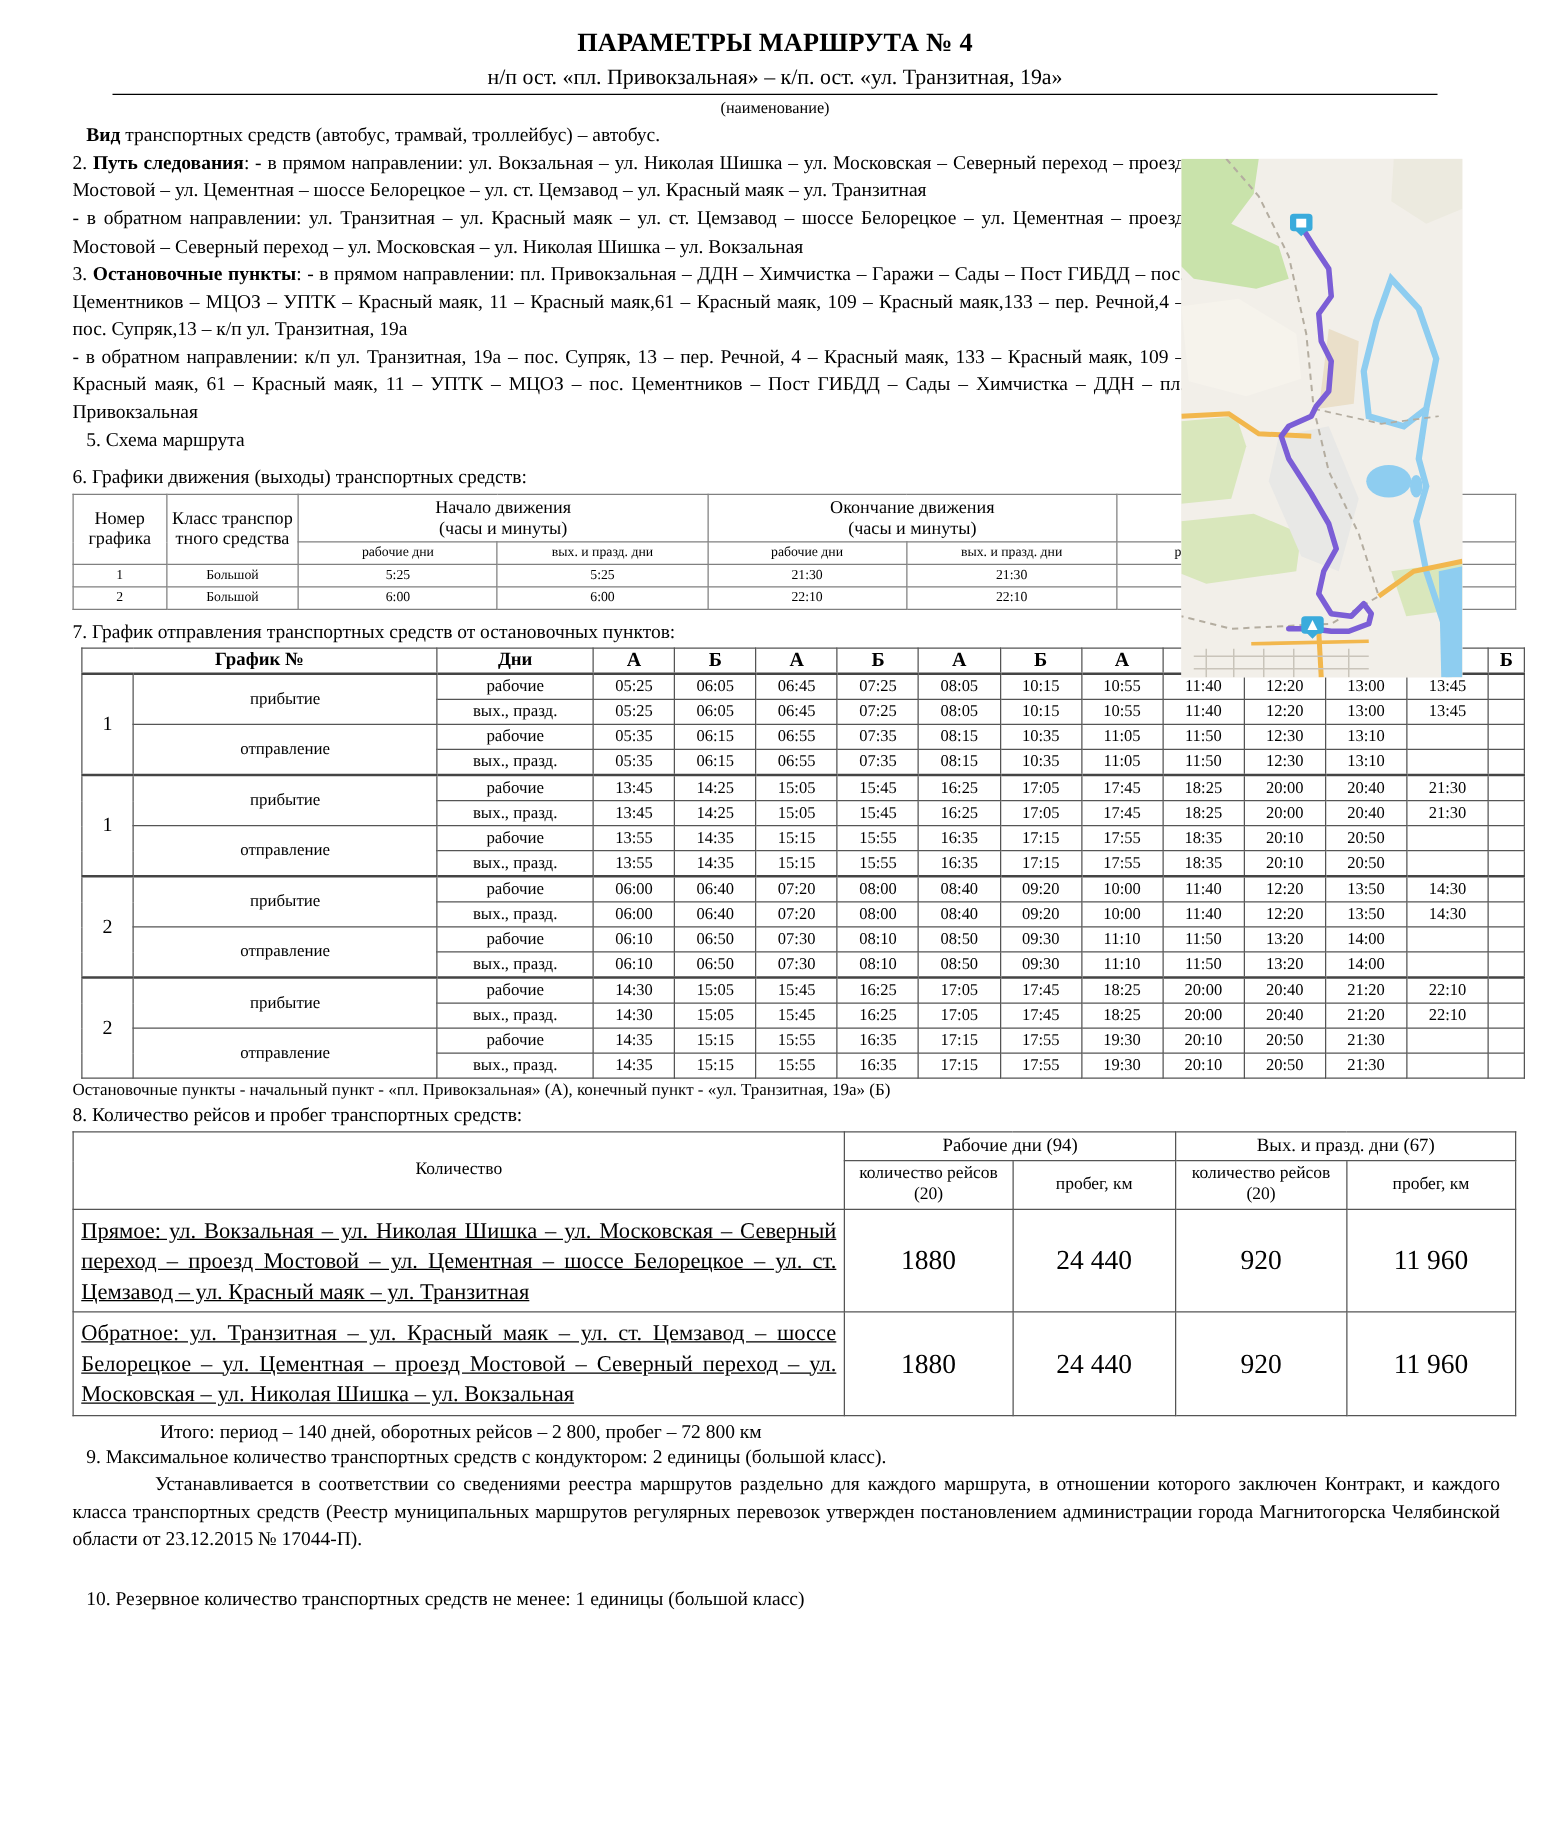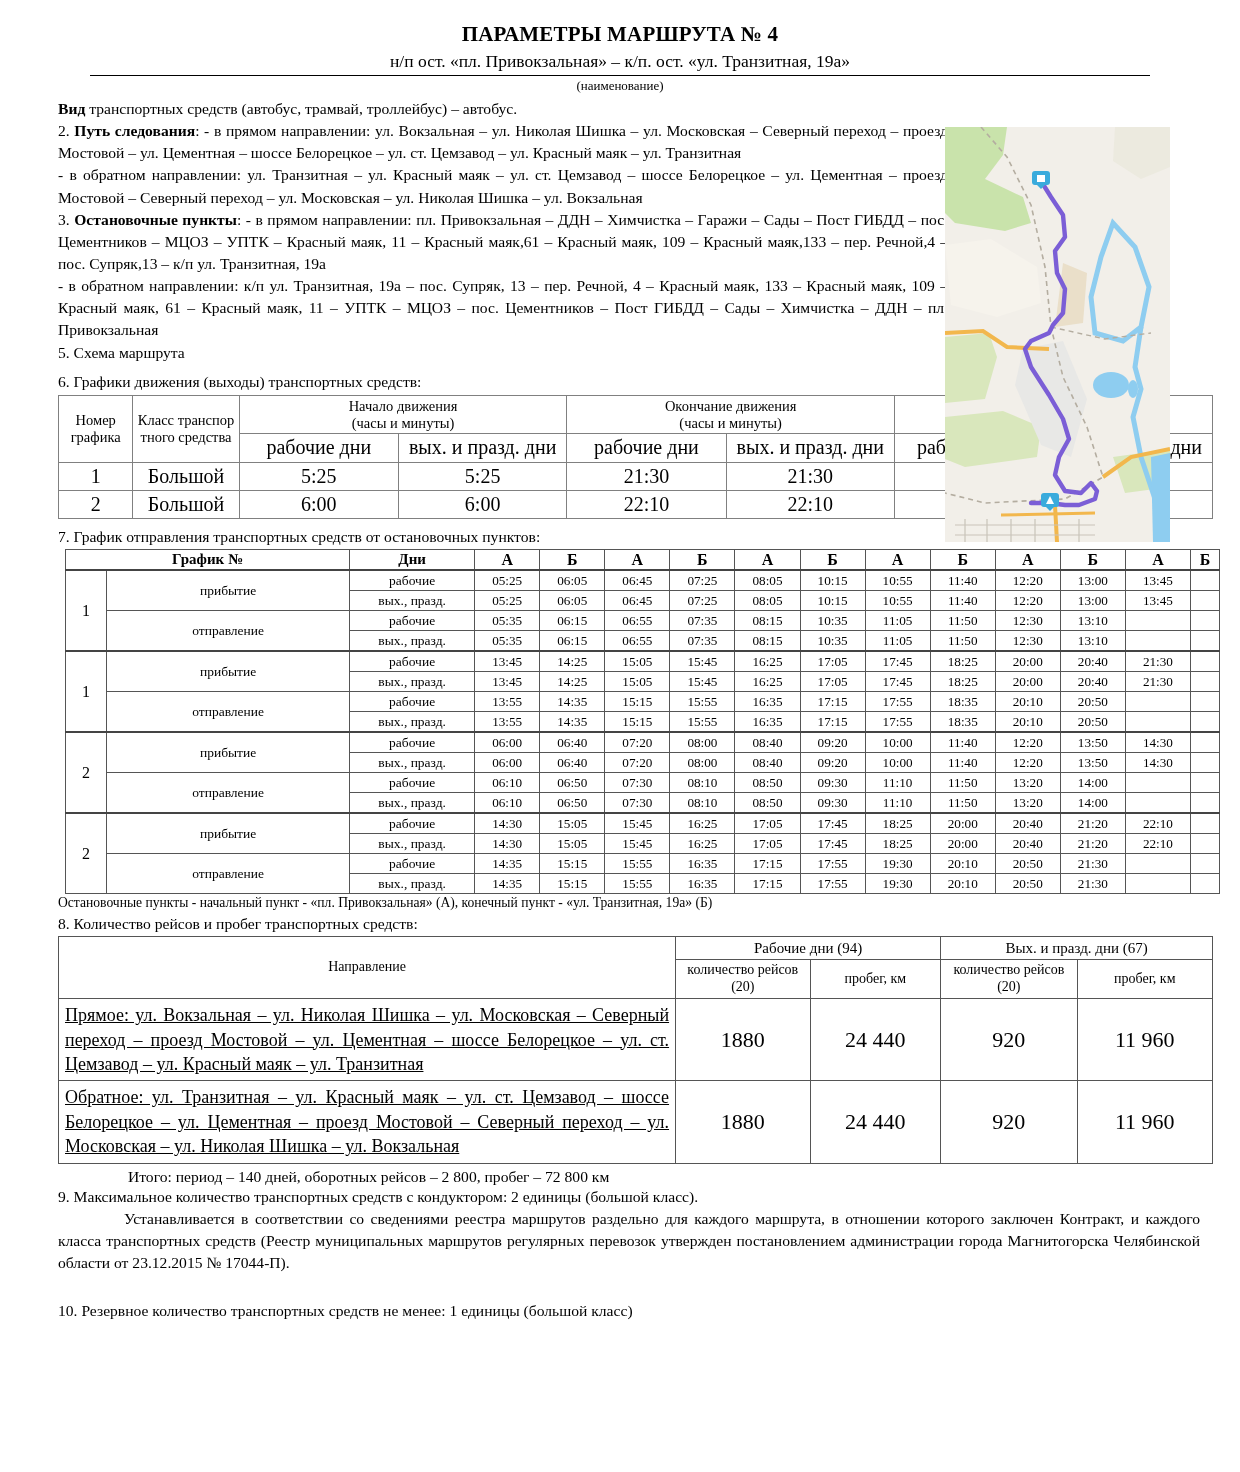--- a/index.html
+++ b/index.html
@@ -32,41 +32,41 @@
 
   
   .body-area{padding:0 22px 0 58px;}
   p.t{
     margin:0 0 0 0;
     line-height:1.42;
     text-align:justify;
     text-justify:inter-word;
     font-size:15.6px;
   }
-  p.t.nj{text-align:left;}
+  p.t.nj{text-align:left;margin-left:11px;}
   b{font-weight:bold;}
 
   .text-col{width:890px;}
 
   
   .map{
     position:absolute;
     left:945px;top:105px;width:225px;height:415px;
     background:#f2efe9;
     overflow:hidden;
     border:0;
   }
 
   
   table{border-collapse:collapse;font-size:14px;}
   .tbl1{margin:4px 0 0 58px;width:1155px;}
   .tbl1 td,.tbl1 th{
     border:1px solid #808080;
     text-align:center;vertical-align:middle;
-    padding:2px 3px;font-weight:normal;font-size:20px;
+    padding:2px 3px;font-weight:normal;font-size:11px;
     line-height:1.16;
   }
   .tbl1 .hd{font-size:14.5px;}
 
   .sec-label{margin:9px 0 2px 58px;font-size:15.6px;}
   .sec-label.tight{margin-top:4px;}
 
   .tbl2{margin:3px 0 0 65px;width:1155px;}
   .tbl2 td,.tbl2 th{
     border:1px solid #555;
@@ -498,21 +498,21 @@
         </tr>
       </tbody>
   </table>
 
   <div class="note">Остановочные пункты - начальный пункт - «пл. Привокзальная» (А), конечный пункт - «ул. Транзитная, 19а» (Б)</div>
   <div class="sec-label tight">8. Количество рейсов и пробег транспортных средств:</div>
 
   <table class="tbl3">
     <thead>
       <tr>
-        <th rowspan="2" style="width:630px">Направление</th>
+        <th rowspan="2" style="width:630px">Количество</th>
         <th colspan="2" class="grp" style="width:255px">Рабочие дни (94)</th>
         <th colspan="2" class="grp" style="width:265px">Вых. и празд. дни (67)</th>
       </tr>
       <tr>
         <th style="width:128px">количество рейсов (20)</th>
         <th style="width:125px">пробег, км</th>
         <th style="width:130px">количество рейсов (20)</th>
         <th style="width:130px">пробег, км</th>
       </tr>
     </thead>

